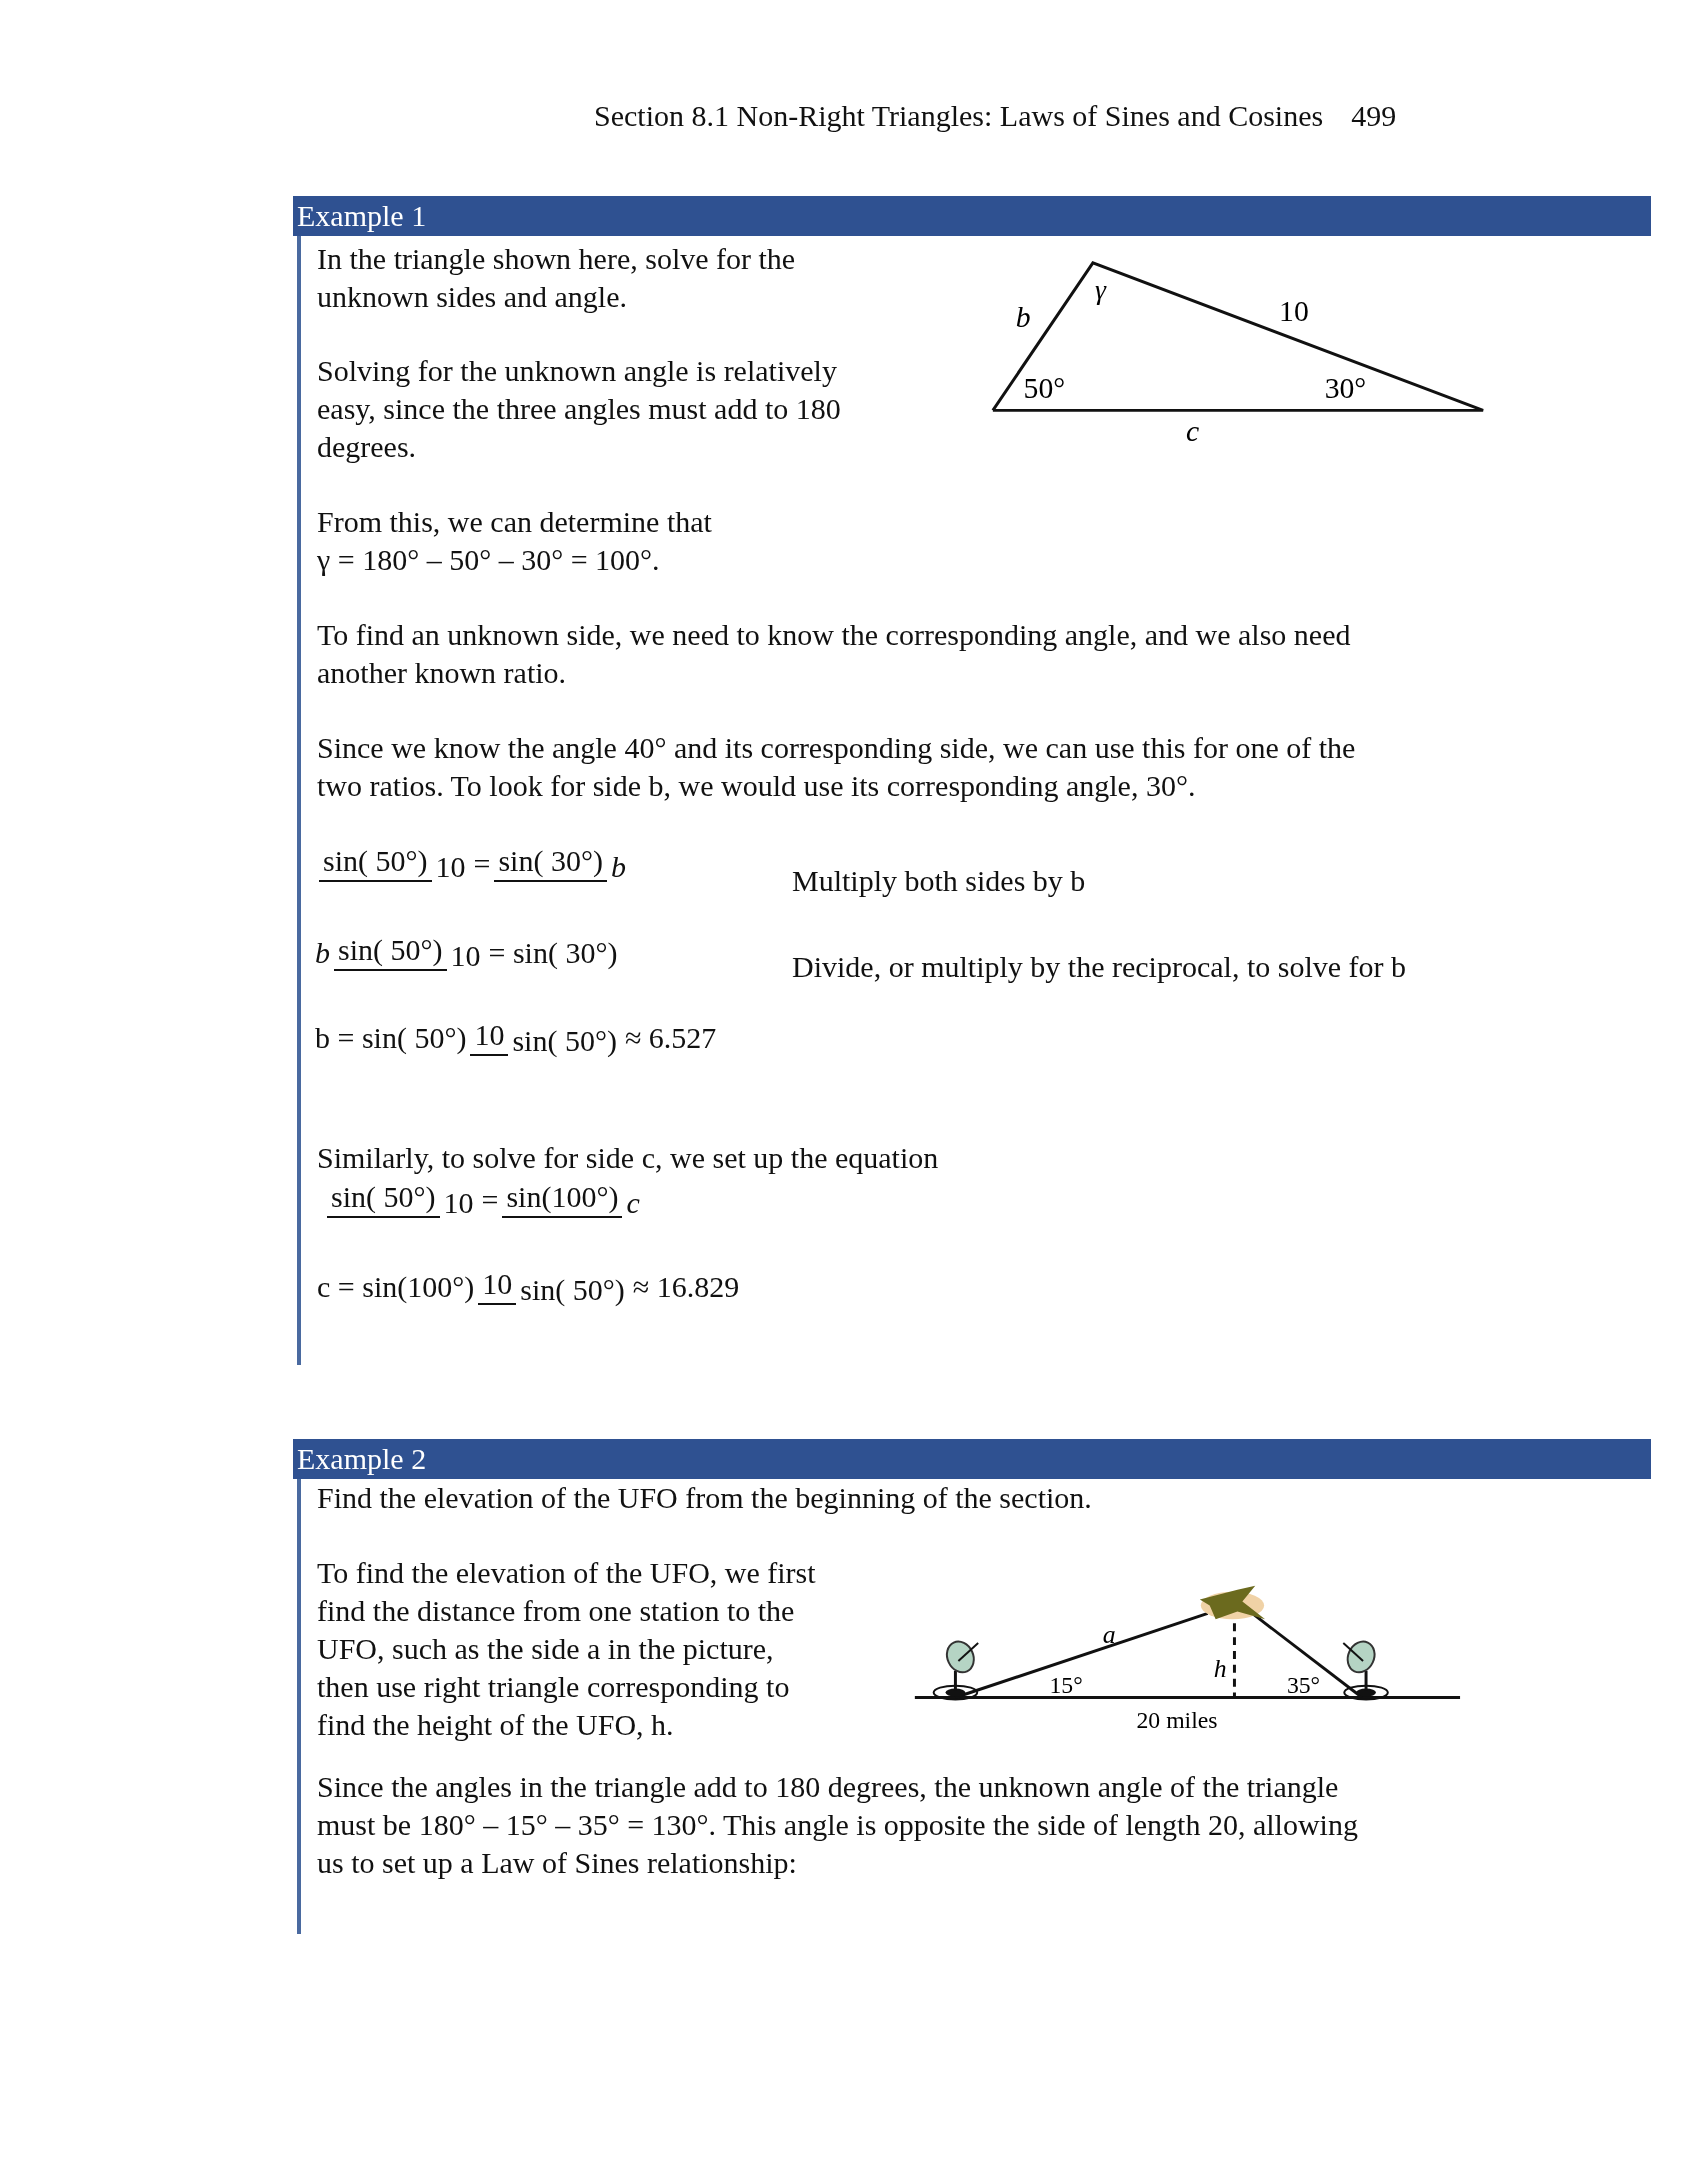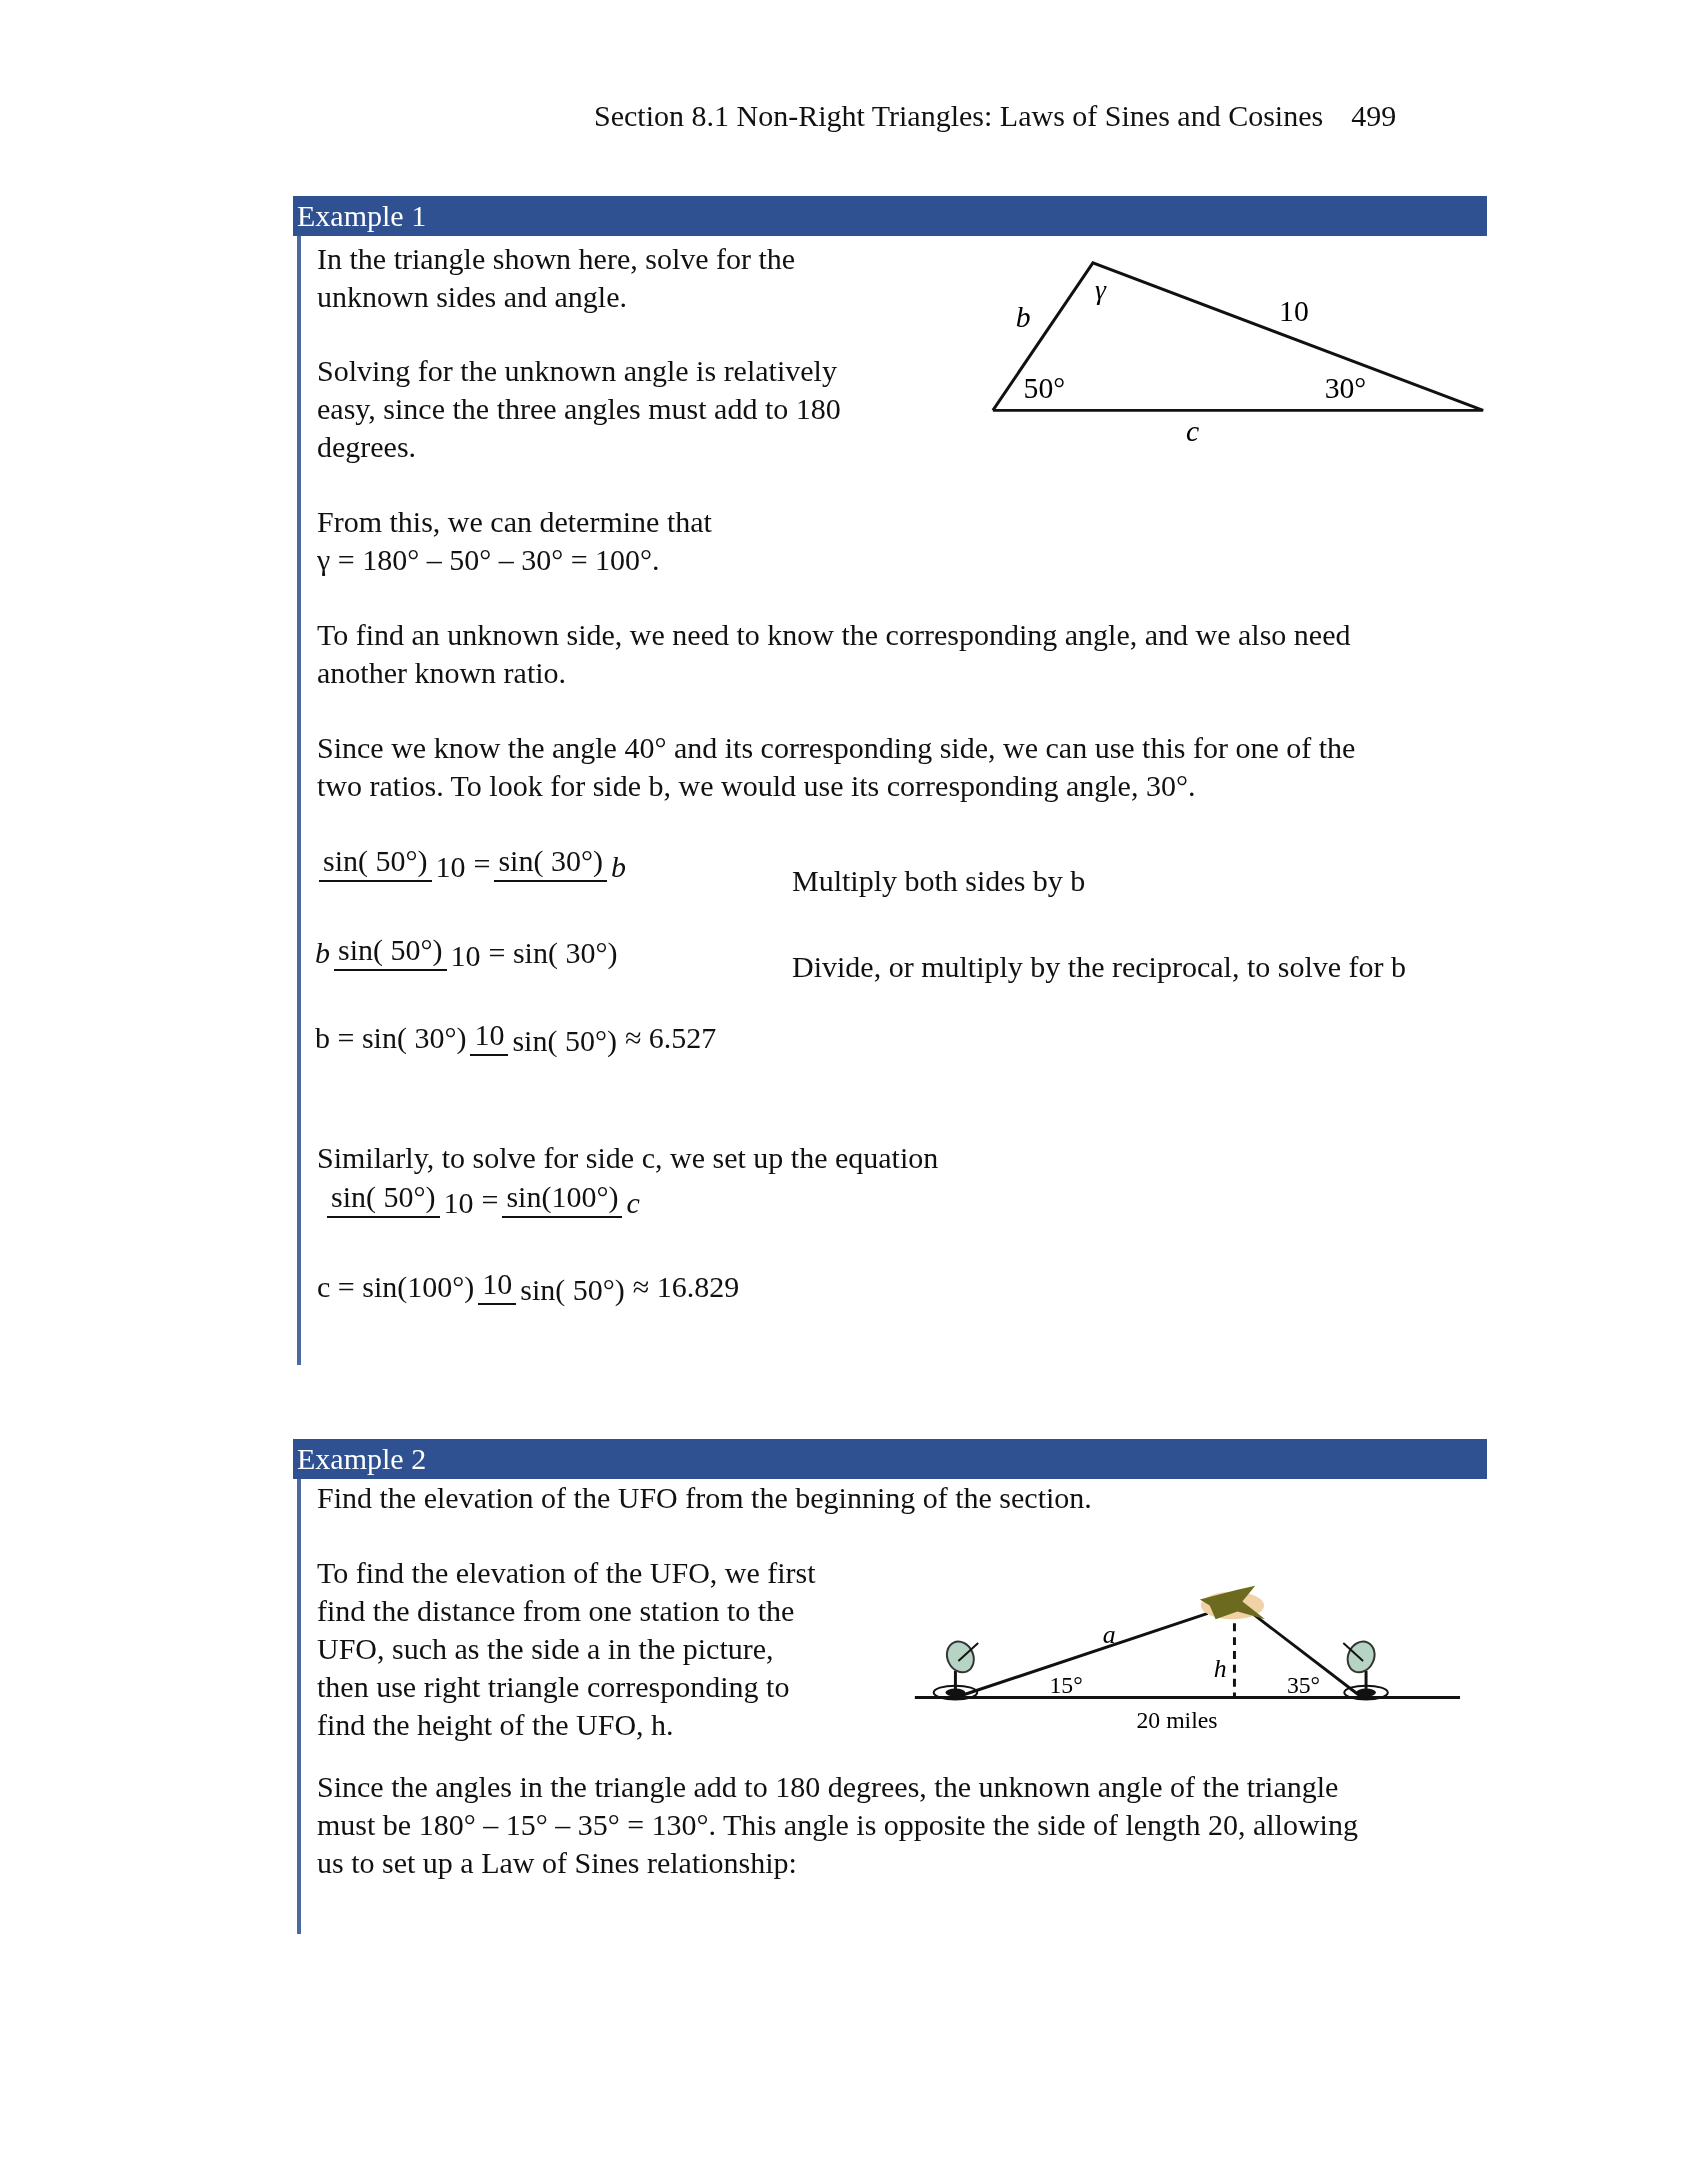--- a/index.html
+++ b/index.html
@@ -1,21 +1,21 @@
 <!DOCTYPE html>
 <html><head>
 <meta charset="utf-8">
 <style>
   html, body { margin: 0; padding: 0; background: #ffffff; }
   body { width: 1683px; height: 2178px; position: relative; overflow: hidden;
          font-family: "Liberation Serif", serif; color: #111; }
   .abs { position: absolute; }
   .header { position: absolute; top: 99px; left: 594px; width: 891px; font-size: 30px; white-space: nowrap; }
   .header .pnum { margin-left: 28px; }
-  .ex-bar { position: absolute; left: 293px; width: 1194px; height: 40px; background: #2f5191; color: #fff;
+  .ex-bar { position: absolute; left: 293px; width: 1358px; height: 40px; background: #2f5191; color: #fff;
             font-size: 30px; line-height: 40px; padding-left: 4px; box-sizing: border-box; }
   .ex-rule { position: absolute; left: 297px; width: 4px; background: #4a6aa0; }
   .para { position: absolute; left: 317px; font-size: 30px; line-height: 38px; }
   
   .math { position: absolute; font-size: 30px; line-height: 1; }
   .frac { display: inline-flex; flex-direction: row; align-items: center; vertical-align: middle; margin: 4px 4px; }
   .frac .num { padding: 0 4px 4px; border-bottom: 2px solid #111; }
   .frac .den { padding: 6px 4px 0; }
   .row { display: flex; align-items: center; white-space: nowrap; }
   .note { position: absolute; left: 792px; font-size: 30px; }
@@ -84,21 +84,21 @@
   <span style="font-style:italic;">b</span>
   <span class="frac">
     <span class="num">sin( 50°)</span>
     <span class="den">10</span>
   </span>
   <span>= sin( 30°)</span>
 </div>
 <div class="note" style="top:950px;">Divide, or multiply by the reciprocal, to solve for b</div>
 
 <div class="math row" style="left:315px;top:1016px;">
-  <span>b = sin( 30°)</span>
+  <span>b = sin( 50°)</span>
   <span class="frac">
     <span class="num">10</span>
     <span class="den">sin( 50°)</span>
   </span>
   <span>≈ 6.527</span>
 </div>
 
 <div class="para" style="top:1139px;">Similarly, to solve for side c, we set up the equation</div>
 
 <div class="math row" style="left:323px;top:1178px;">

